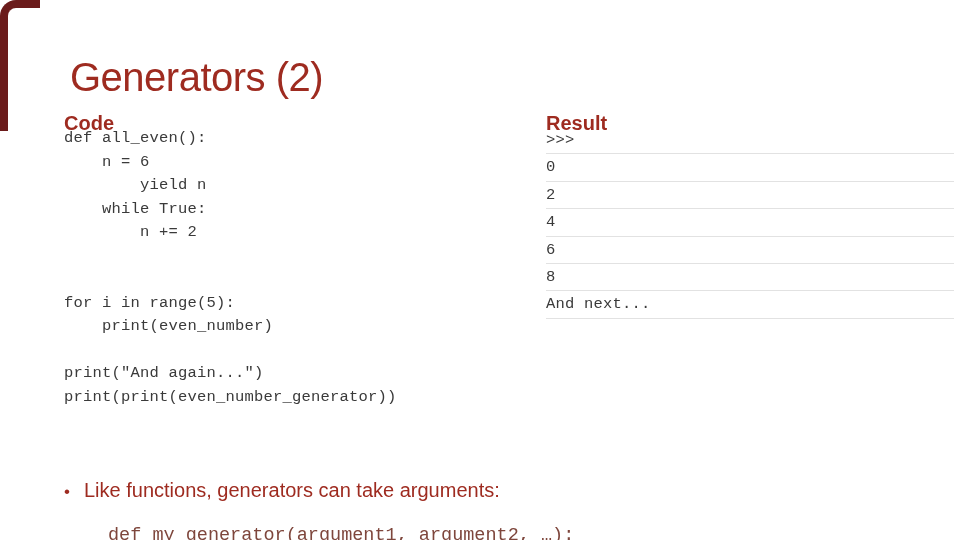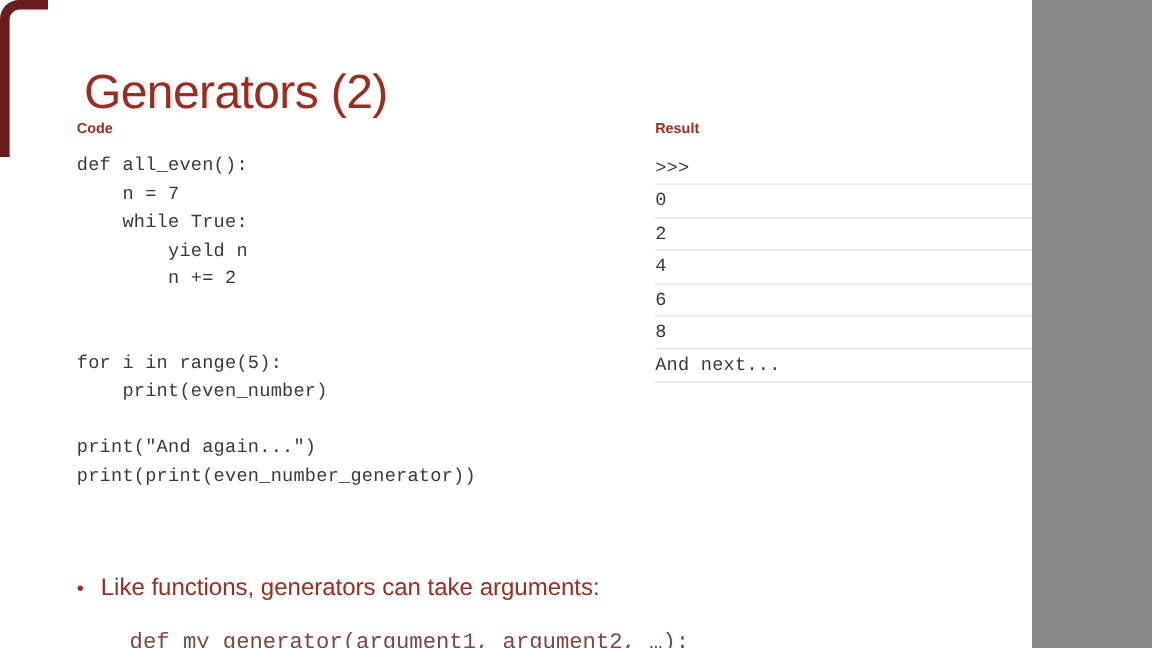--- a/index.html
+++ b/index.html
@@ -6,21 +6,21 @@
     --accent: #9E2B20;
     --border: #6B1B1B;
     --code-text: #3A3A3A;
     --footer-code: #7E463C;
     --separator: #E2E2E2;
   }
   * { box-sizing: border-box; }
   html, body { margin: 0; padding: 0; background: #888; }
   .slide {
     position: relative;
-    width: 860px;
+    width: 960px;
     height: 540px;
     background: #ffffff;
     overflow: hidden;
     font-family: "Liberation Sans", sans-serif;
   }
   .corner-border {
     position: absolute;
     top: 0;
     left: 0;
     width: 40px;
@@ -35,22 +35,22 @@
     top: 30px;
     font-size: 40px;
     line-height: 1;
     font-weight: 400;
     letter-spacing: -0.5px;
     color: var(--accent);
     white-space: nowrap;
   }
   .col-header {
     position: absolute;
-    top: 100px;
-    font-size: 12px;
+    top: 111px;
+    font-size: 20px;
     line-height: 1.2;
     font-weight: 700;
     color: var(--accent);
   }
   .col-header.code { left: 64px; }
   .col-header.result { left: 546px; }
   .code-block {
     position: absolute;
     left: 64px;
     top: 127px;
@@ -114,23 +114,23 @@
 
   <div class="corner-border"></div>
 
   <h1 class="page-title">Generators (2)</h1>
 
   <div class="col-header code">Code</div>
   <div class="col-header result">Result</div>
 
   <div class="code-block">
     <div class="code-line">def all_even():</div>
-    <div class="code-line">    n = 7</div>
+    <div class="code-line">    n = 6</div>
+    <div class="code-line">        yield n</div>
     <div class="code-line">    while True:</div>
-    <div class="code-line">        yield n</div>
     <div class="code-line">        n += 2</div>
     <div class="code-line"></div>
     <div class="code-line"></div>
     <div class="code-line">for i in range(5):</div>
     <div class="code-line">    print(even_number)</div>
     <div class="code-line"></div>
     <div class="code-line">print("And again...")</div>
     <div class="code-line">print(print(even_number_generator))</div>
   </div>
 

